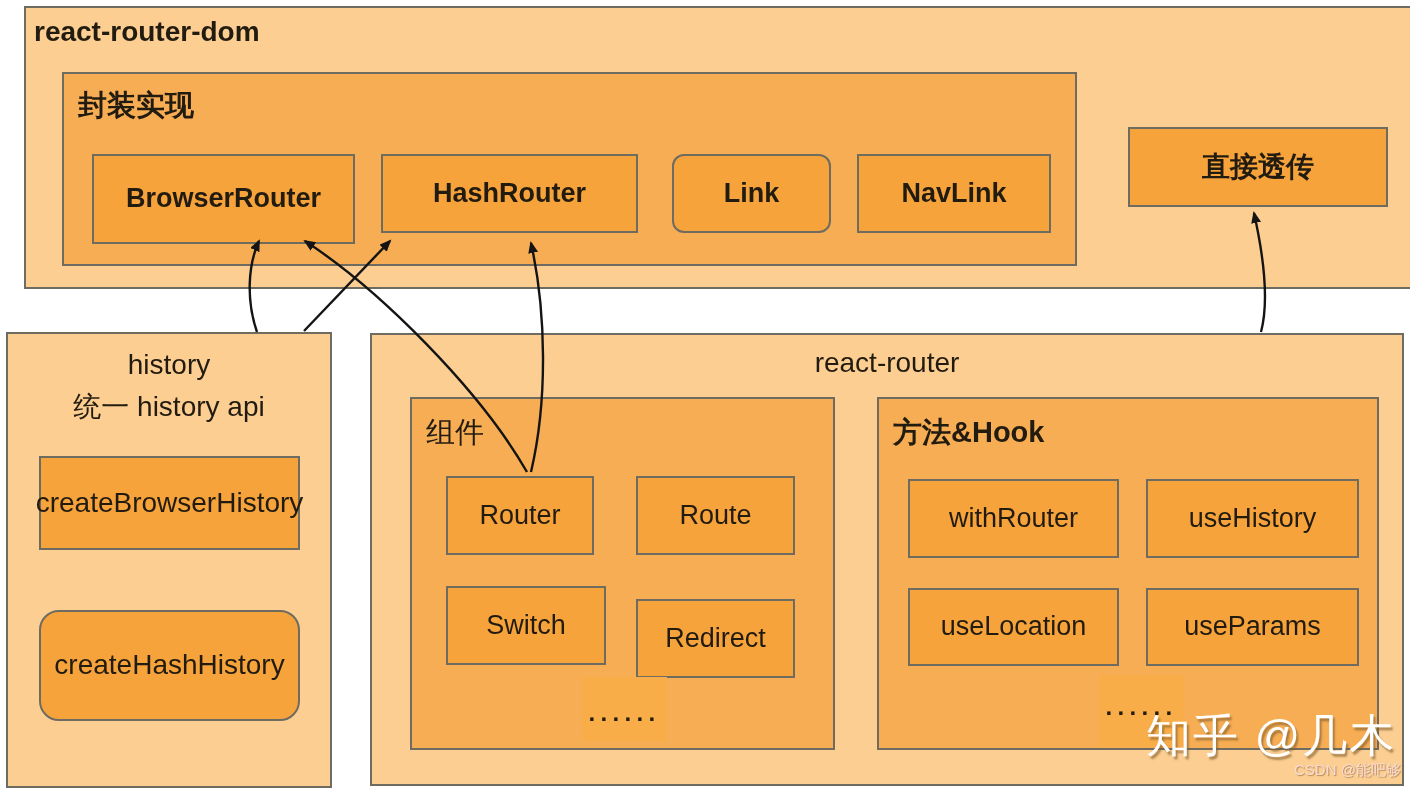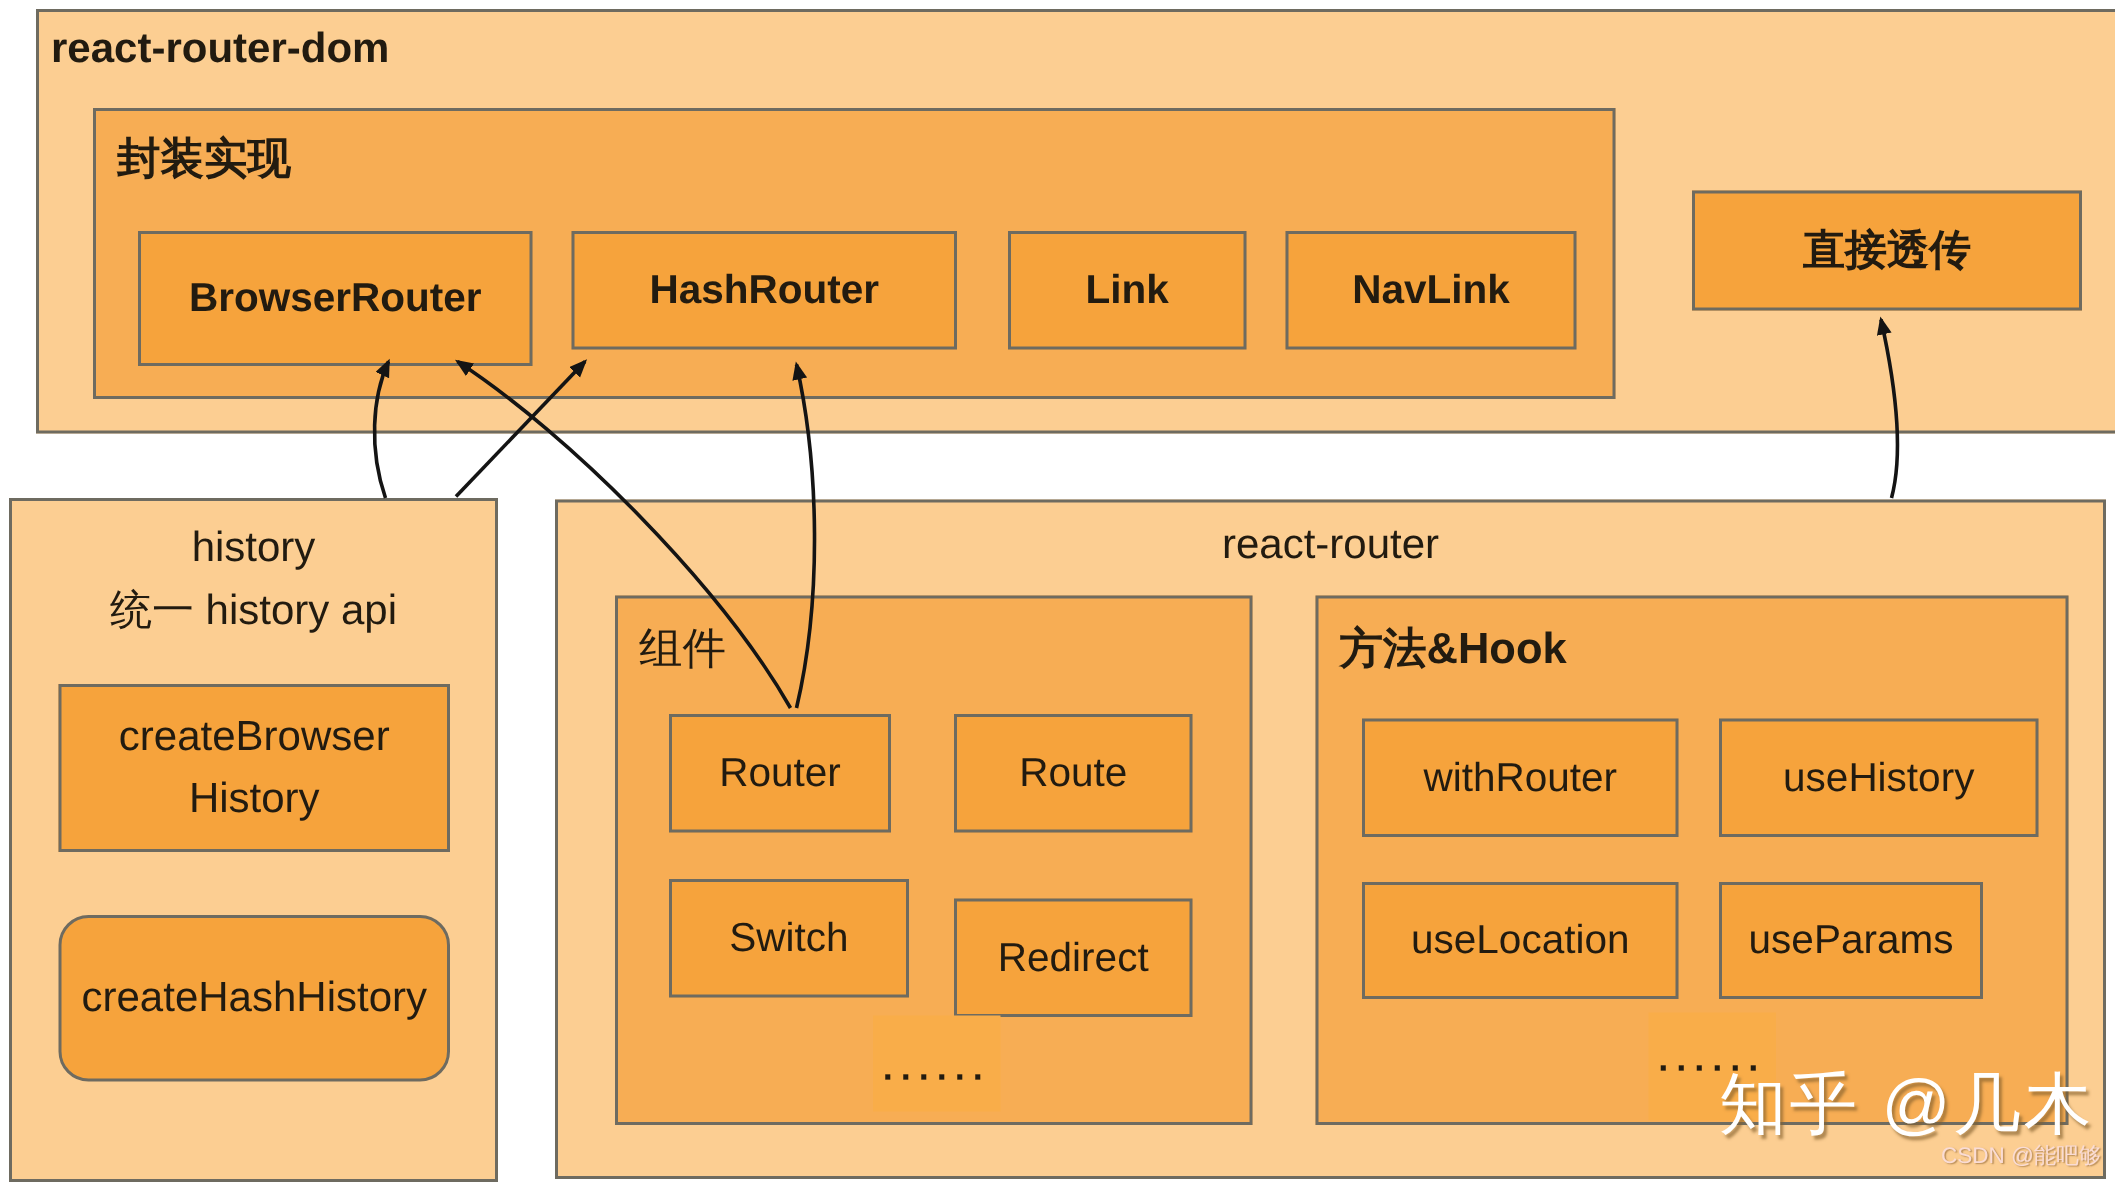--- a/index.html
+++ b/index.html
@@ -50,33 +50,33 @@
 </head>
 <body>
 
 <div class="box outer" style="left:24px;top:6px;width:1398px;height:283px;font-weight:bold;">
   <div class="box-label" style="left:8px;top:8px;">react-router-dom</div>
 
   <div class="box mid" style="left:36px;top:64px;width:1015px;height:194px;">
     <div class="box-label" style="left:14px;top:12px;font-size:29px;">封装实现</div>
     <div class="box item" style="left:28px;top:80px;width:263px;height:90px;">BrowserRouter</div>
     <div class="box item" style="left:317px;top:80px;width:257px;height:79px;">HashRouter</div>
-    <div class="box item" style="left:608px;top:80px;width:159px;height:79px;">Link</div>
+    <div class="box item" style="left:608px;top:80px;width:159px;height:79px;border-radius:12px;">Link</div>
     <div class="box item" style="left:793px;top:80px;width:194px;height:79px;">NavLink</div>
   </div>
 
   <div class="box item" style="left:1102px;top:119px;width:260px;height:80px;font-size:28px;">直接透传</div>
 </div>
 
 <div class="box outer" style="left:6px;top:332px;width:326px;height:456px;">
   <div class="title-block" style="top:10px;">
     <div>history</div>
     <div>统一 history api</div>
   </div>
-  <div class="box item" style="left:31px;top:122px;width:261px;height:112px;flex-direction:column;font-size:28px;">
+  <div class="box item" style="left:31px;top:122px;width:261px;height:94px;font-size:28px;">
     <div>createBrowser</div>
     <div>History</div>
   </div>
   <div class="box item" style="left:31px;top:276px;width:261px;height:111px;flex-direction:row;font-size:28px;border-radius:20px;">
     <div>createHash</div>
     <div>History</div>
   </div>
 </div>
 
 <div class="box outer" style="left:370px;top:333px;width:1034px;height:453px;">
@@ -89,21 +89,21 @@
     <div class="box item" style="left:34px;top:187px;width:160px;height:79px;">Switch</div>
     <div class="box item" style="left:224px;top:200px;width:159px;height:79px;">Redirect</div>
     <div class="ellipsis" style="left:170px;top:278px;width:85px;height:64px;">······</div>
   </div>
 
   <div class="box mid" style="left:505px;top:62px;width:502px;height:353px;">
     <div class="box-label" style="left:14px;top:14px;font-size:29px;font-weight:bold;">方法&amp;Hook</div>
     <div class="box item" style="left:29px;top:80px;width:211px;height:79px;">withRouter</div>
     <div class="box item" style="left:267px;top:80px;width:213px;height:79px;">useHistory</div>
     <div class="box item" style="left:29px;top:189px;width:211px;height:78px;">useLocation</div>
-    <div class="box item" style="left:267px;top:189px;width:176px;height:78px;text-align:center;">useParams</div>
+    <div class="box item" style="left:267px;top:189px;width:213px;height:78px;text-align:center;">useParams</div>
     <div class="ellipsis" style="left:220px;top:276px;width:85px;height:72px;padding-bottom:20px;">······</div>
   </div>
 </div>
 
 <svg id="arrows" width="1410" height="792" viewBox="0 0 1410 792">
   <defs>
     <marker id="ah" markerWidth="16" markerHeight="14" refX="10" refY="5" orient="auto" markerUnits="userSpaceOnUse">
       <path d="M0,0 L12,5 L0,10 Z" fill="#141414"></path>
     </marker>
   </defs>

